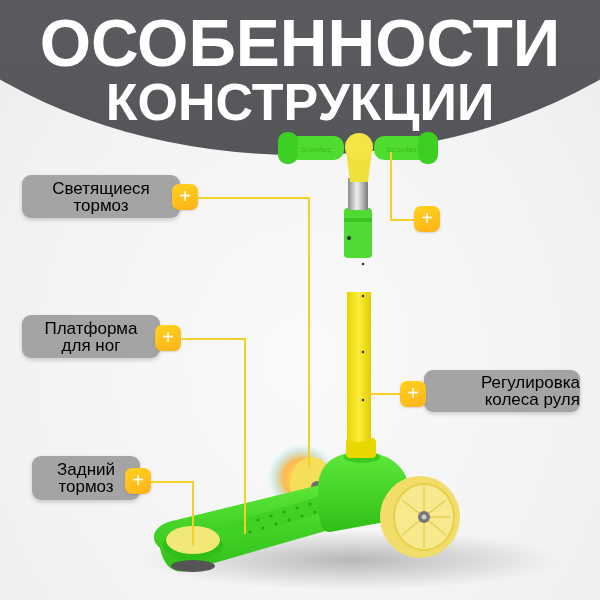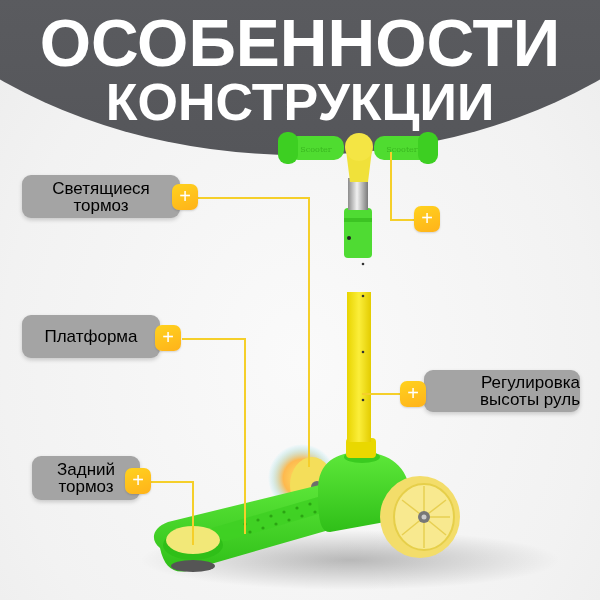--- a/index.html
+++ b/index.html
@@ -161,29 +161,30 @@
   <div class="line" style="left:362px; top:393px; width:40px; height:2px;"></div>
 
   <div class="callout" style="left:22px; top:175px; width:158px; height:43px;">
     <span>Светящиеся</span>
     <span>тормоз</span>
   </div>
   <div class="badge" style="left:172px; top:184px;">+</div>
 
   <div class="callout" style="left:22px; top:315px; width:138px; height:43px;">
     <span>Платформа</span>
+    <span>для ног</span>
   </div>
   <div class="badge" style="left:155px; top:325px;">+</div>
 
   <div class="callout" style="left:32px; top:456px; width:108px; height:44px;">
     <span>Задний</span>
     <span>тормоз</span>
   </div>
   <div class="badge" style="left:125px; top:468px;">+</div>
 
   <div class="badge" style="left:414px; top:206px;">+</div>
 
   <div class="callout" style="left:424px; top:370px; width:156px; height:42px;text-align:right;">
     <span>Регулировка</span>
-    <span>высоты руль</span>
+    <span>колеса руля</span>
   </div>
   <div class="badge" style="left:400px; top:381px;">+</div>
 </div>
 
 </body></html>

